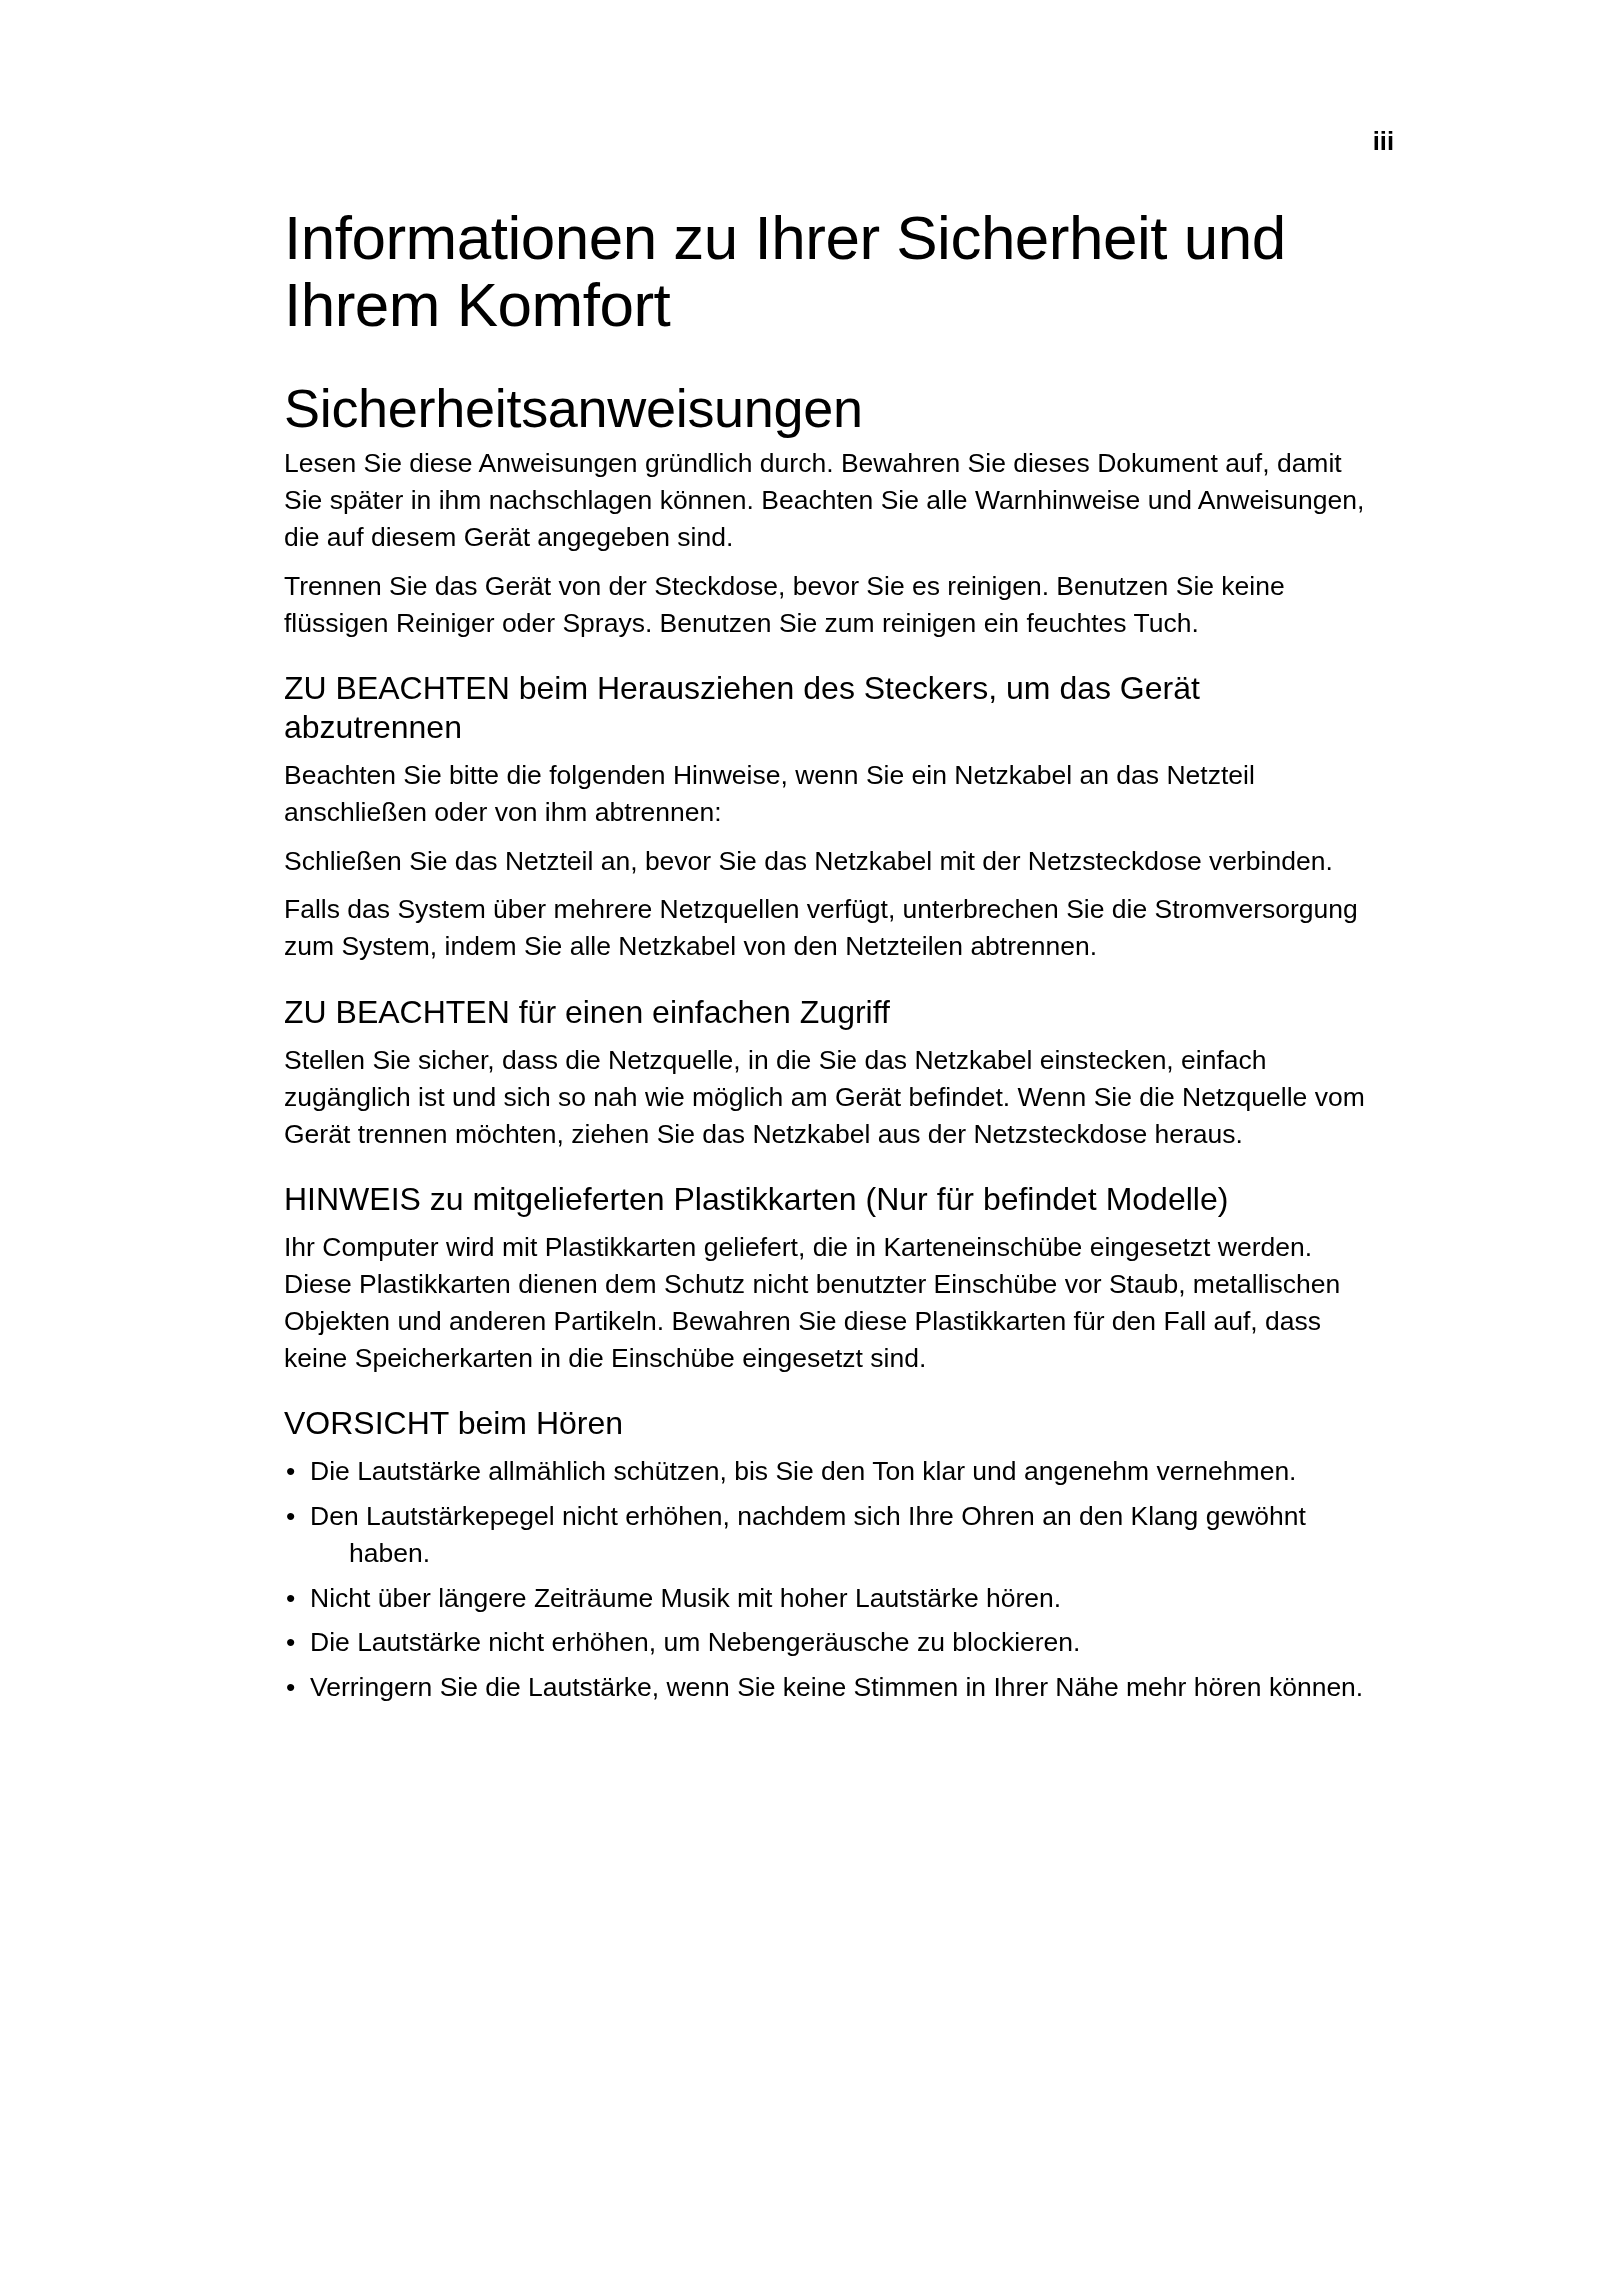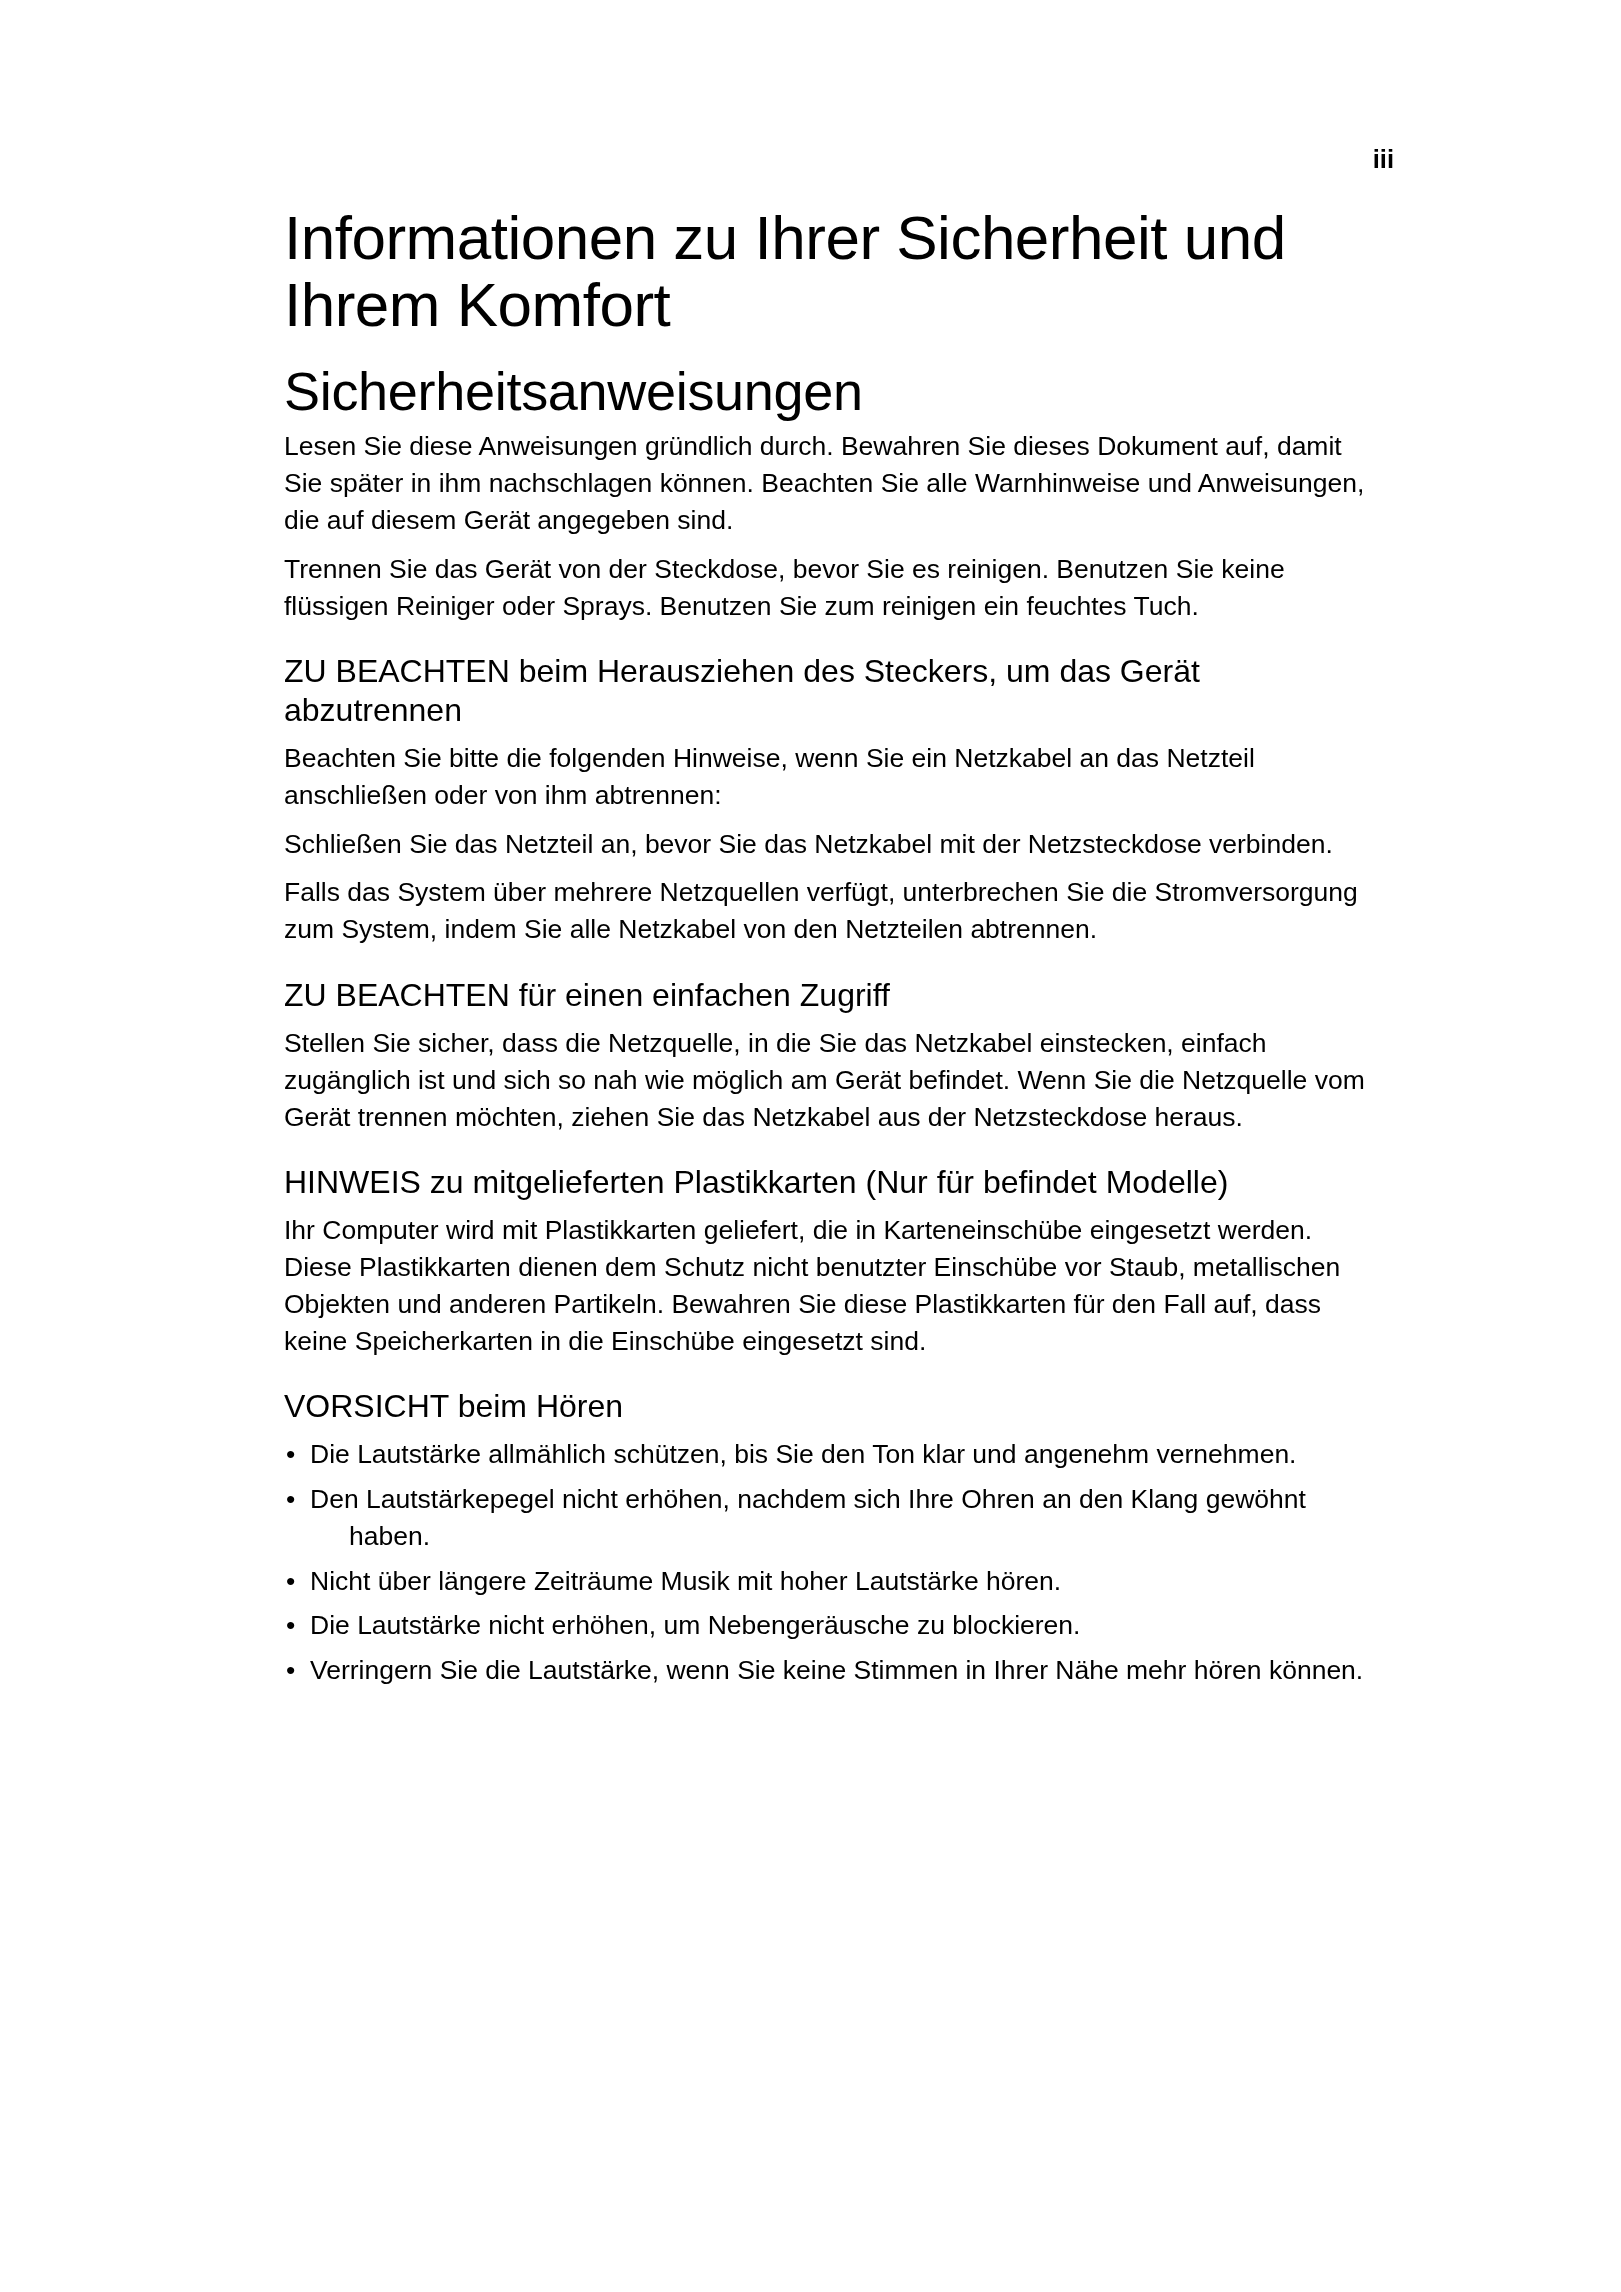--- a/index.html
+++ b/index.html
@@ -17,28 +17,28 @@
     width: 1621px;
     height: 2293px;
     margin: 0 auto;
     background: #ffffff;
     box-sizing: border-box;
     padding: 147px 235px 0 284px;
     overflow: hidden;
   }
   .page-number {
     position: absolute;
-    top: 145px;
+    top: 127px;
     right: 227px;
     font-size: 25.5px;
     font-weight: 700;
     line-height: 29px;
   }
   h1.doc-title {
-    margin: 57px 0 29px 0;
+    margin: 57px 0 46px 0;
     font-size: 62px;
     font-weight: 400;
     line-height: 67px;
     letter-spacing: -0.5px;
     max-width: 1098px;
   }
   h2.section-heading {
     margin: 0 0 11.8px 0;
     font-size: 54px;
     font-weight: 400;

